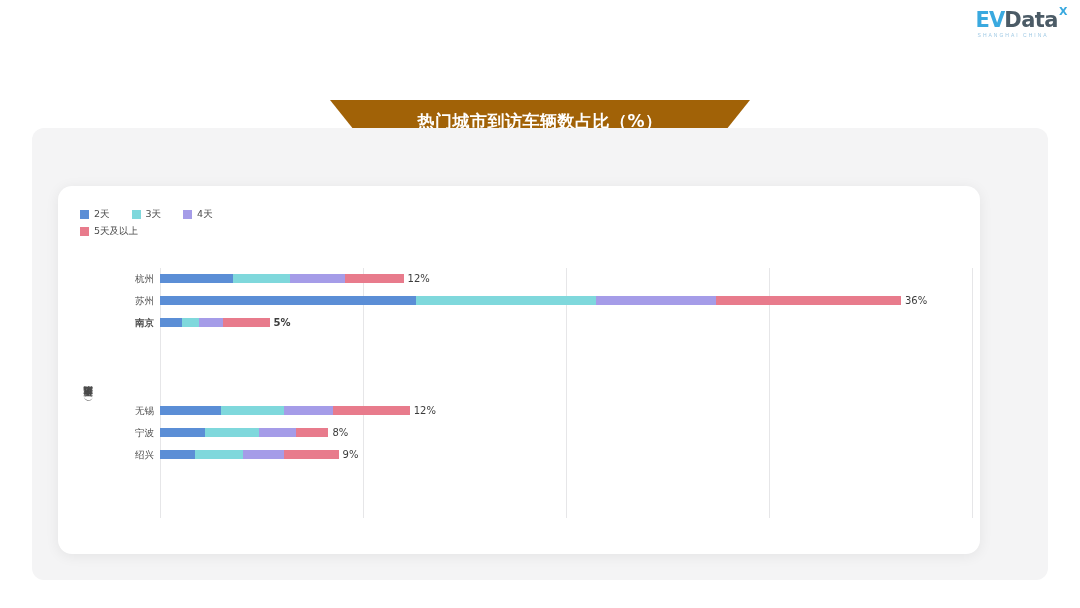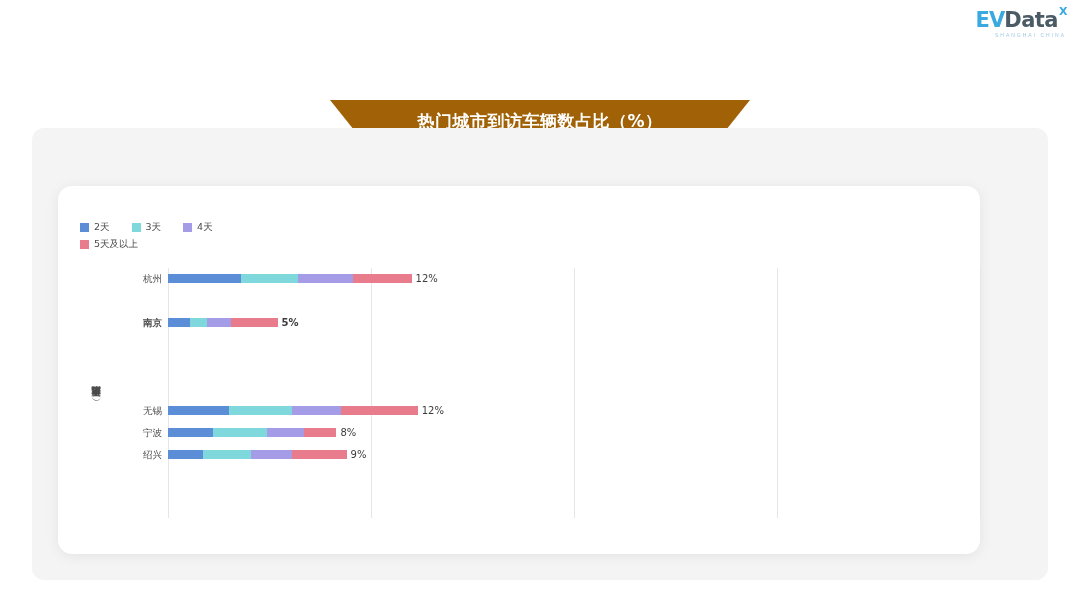--- a/index.html
+++ b/index.html
@@ -20,21 +20,21 @@
     position: absolute;
     top: 10px;
     right: 14px;
     display: flex;
     align-items: center;
     gap: 18px;
   }
   .logo-evdata {
     display: flex;
     flex-direction: column;
-    align-items: flex-end;
+    align-items: flex-start;
     line-height: 1;
   }
   .logo-evdata-main {
     display: flex;
     align-items: flex-start;
     letter-spacing: -0.5px;
   }
   .ev-ev {
     font-family: "DejaVu Sans", sans-serif;
     font-size: 21px;
@@ -138,21 +138,21 @@
     height: 368px;
     background: #ffffff;
     border-radius: 14px;
     box-shadow: 0 2px 14px rgba(0,0,0,0.07);
   }
 
   
   .legend {
     position: absolute;
     left: 22px;
-    top: 34px;
+    top: 21px;
     width: 300px;
     display: flex;
     flex-wrap: wrap;
     align-items: center;
   }
   .legend-item {
     display: flex;
     align-items: center;
     margin-right: 22px;
     margin-bottom: 3px;
@@ -171,21 +171,21 @@
     white-space: nowrap;
   }
   .legend-break {
     flex-basis: 100%;
     height: 0;
   }
 
   
   .chart {
     position: absolute;
-    left: 12px;
+    left: 4px;
     top: 0;
     width: 922px;
     height: 368px;
   }
   .y-axis-title {
     position: absolute;
     left: 20px;
     top: 128px;
     width: 14px;
     height: 180px;
@@ -320,20 +320,30 @@
           <div class="row" style="top: 0px;">
             <div class="row-label">杭州</div>
             <div class="bar-track">
               <div class="seg" style="width: 73.08px; background: rgb(91, 142, 214);"></div>
               <div class="seg" style="width: 56.84px; background: rgb(127, 216, 220);"></div>
               <div class="seg" style="width: 54.81px; background: rgb(165, 156, 232);"></div>
               <div class="seg" style="width: 58.87px; background: rgb(232, 123, 140);"></div>
               <span class="bar-value">12%</span>
             </div>
           </div>
+          <div class="row" style="top: 22px;">
+            <div class="row-label">苏州</div>
+            <div class="bar-track">
+              <div class="seg" style="width: 255.78px; background: rgb(91, 142, 214);"></div>
+              <div class="seg" style="width: 180.67px; background: rgb(127, 216, 220);"></div>
+              <div class="seg" style="width: 119.77px; background: rgb(165, 156, 232);"></div>
+              <div class="seg" style="width: 184.73px; background: rgb(232, 123, 140);"></div>
+              <span class="bar-value">36%</span>
+            </div>
+          </div>
           <div class="row" style="top: 44px; font-weight: bold;">
             <div class="row-label">南京</div>
             <div class="bar-track">
               <div class="seg" style="width: 22.33px; background: rgb(91, 142, 214);"></div>
               <div class="seg" style="width: 16.24px; background: rgb(127, 216, 220);"></div>
               <div class="seg" style="width: 24.36px; background: rgb(165, 156, 232);"></div>
               <div class="seg" style="width: 46.69px; background: rgb(232, 123, 140);"></div>
               <span class="bar-value">5%</span>
             </div>
           </div>

